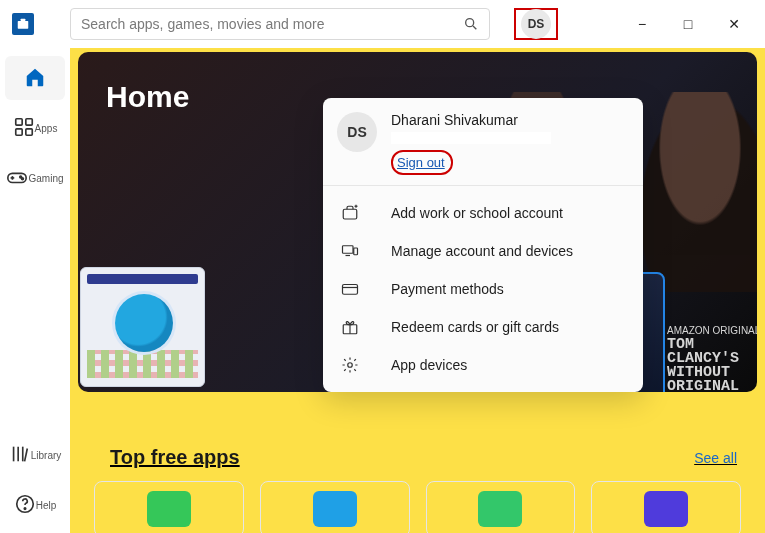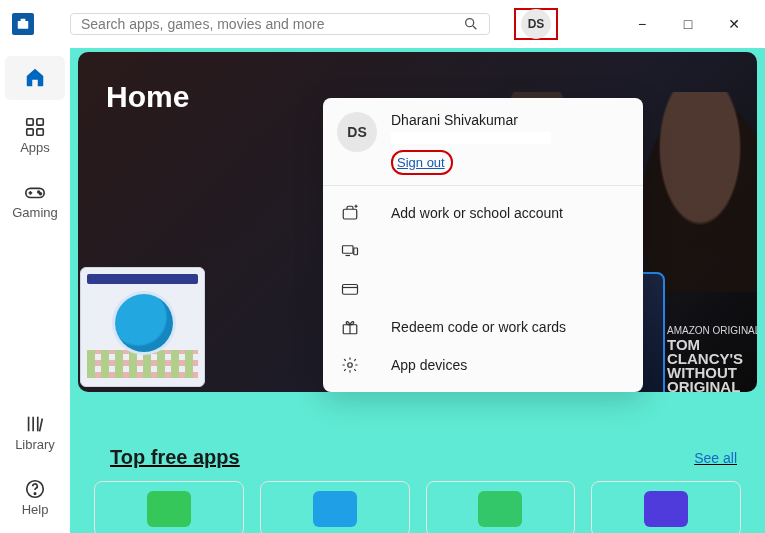--- a/index.html
+++ b/index.html
@@ -2,50 +2,50 @@
 <html><head>
 <meta charset="utf-8">
 <style>
   * { box-sizing: border-box; margin: 0; padding: 0; font-family: "Segoe UI", Arial, sans-serif; }
   body { width: 765px; height: 533px; background: #fff; overflow: hidden; position: relative; }
 
   
   .titlebar { height: 48px; display: flex; align-items: center; padding: 0 8px 0 12px; }
   .app-icon { width: 22px; height: 22px; background: #0c59a4; border-radius: 2px; display:flex; align-items:center; justify-content:center; margin-right: 36px; }
   .app-icon svg { display:block; }
-  .search-wrap { flex: 0 0 420px; height: 22px; background: #fff; border: 1px solid #d9d9d9; border-radius: 4px; display:flex; align-items:center; padding: 0 10px; }
+  .search-wrap { flex: 0 0 420px; height: 32px; background: #fff; border: 1px solid #d9d9d9; border-radius: 4px; display:flex; align-items:center; padding: 0 10px; }
   .search-wrap input { flex:1; border:none; outline:none; font-size: 14px; color:#333; }
   .search-icon { width:16px; height:16px; color:#555; }
   .avatar-btn { width: 44px; height: 32px; margin-left: 24px; border: 2px solid #c00; border-radius: 0; background:#fff; display:flex; align-items:center; justify-content:center; cursor:pointer; }
   .avatar-btn .pill { width:30px; height:30px; border-radius:50%; background:#e9e9e9; color:#333; font-size:12px; font-weight:600; display:flex; align-items:center; justify-content:center; }
   .win-controls { margin-left:auto; display:flex; }
   .win-btn { width:46px; height:32px; display:flex; align-items:center; justify-content:center; font-size:14px; color:#222; cursor:pointer; }
 
   
   .layout { display:flex; height: calc(533px - 48px); }
   .sidebar { width: 70px; background:#fff; display:flex; flex-direction:column; align-items:center; padding-top: 8px; }
-  .side-item { width: 60px; display:flex; flex-direction:column; align-items:center; justify-content:center; padding: 10px 0; font-size:13px; color:#555; cursor:pointer; border-radius:6px; margin-bottom:6px; }
+  .side-item { width: 60px; display:flex; flex-direction:row; align-items:center; justify-content:center; padding: 10px 0; font-size:10px; color:#555; cursor:pointer; border-radius:6px; margin-bottom:6px; }
   .side-item.active { background:#f5f5f5; color:#0067c0; }
   .side-item .ic { width:22px; height:22px; margin-bottom:2px; color:#333; }
   .side-item.active .ic { color:#0067c0; }
   .sidebar-spacer { flex:1; }
 
   
-  .main { flex:1; position:relative; overflow:hidden; background:#5eead4; }
+  .main { flex:1; position:relative; overflow:hidden; background:#fde047; }
   .hero { margin: 4px 8px 0 8px; height: 340px; border-radius: 10px; background: linear-gradient(135deg,#2a1a1a,#1b1b28 60%,#0a0a0a); position:relative; color:#fff; overflow:hidden; }
   .hero-title { position:absolute; left:28px; top:28px; font-size:30px; font-weight:700; }
   .hero-art-left { position:absolute; left:2px; top:215px; width:125px; height:120px; background:#eceff5; border-radius:6px; overflow:hidden; border:1px solid #cfd6e3; }
   .hero-art-left::before{ content:""; position:absolute; top:6px; left:6px; right:6px; height:10px; background:#2e3b8f; border-radius:2px;}
   .hero-art-left::after{ content:""; position:absolute; top:26px; left:34px; width:58px; height:58px; border-radius:50%; background: radial-gradient(circle at 40% 40%, #22a7e0 0 55%, #1587c0 60% 100%); box-shadow: 0 0 0 3px #d7e6f7;}
   .hero-art-left .dots{ position:absolute; bottom:8px; left:6px; right:6px; height:28px; background: repeating-linear-gradient(90deg,#b0cf8a 0 8px, transparent 8px 14px), repeating-linear-gradient(0deg,#e7b3b3 0 6px, transparent 6px 12px);}
   .hero-caption { position:absolute; left:270px; top:304px; font-size:13px; letter-spacing:1px; color:#f2f2f2; }
   .hero-card { position:absolute; left:372px; top:220px; width:215px; height:160px; border:2px solid #2486e8; border-radius:8px; background: linear-gradient(180deg,#1b2540,#0a1226); color:#fff; overflow:hidden; }
   .hero-card .label { position:absolute; left:12px; top:96px; font-size:15px; font-weight:600; }
   .hero-right-text { position:absolute; right:-8px; top:272px; width:98px; font-size:10px; line-height:14px; color:#d6d6d6; text-align:left; }
-  .hero-right-text b { font-size:15px; font-weight:700; display:block; }
+  .hero-right-text b { font-size:15px; font-weight:700; display:block;font-family:Liberation Mono, monospace; }
   .hero-face-left { position:absolute; right:160px; top:40px; width:120px; height:170px; background: radial-gradient(ellipse at 50% 30%, #4b342c 0 40%, transparent 42%), radial-gradient(ellipse at 50% 60%, #2c1e17 0 60%, transparent 62%); opacity:.7; border-radius:10px;}
   .hero-face-right { position:absolute; right:-20px; top:40px; width:140px; height:200px; background: radial-gradient(ellipse at 45% 28%, #5a3f33 0 36%, transparent 38%), radial-gradient(ellipse at 50% 62%, #1b120e 0 66%, transparent 68%); opacity:.85; border-radius:10px;}
 
   .section-row { display:flex; align-items:center; justify-content:space-between; margin: 54px 28px 12px 40px; text-decoration: underline; }
   .section-title { font-size:20px; font-weight:700; color:#1a1a1a; }
   .see-all { font-size:14px; color:#1a67c7; cursor:pointer; }
   .apps-row { display:flex; gap:16px; margin: 0 24px; }
   .app-card { width:150px; height:56px; border:1px solid #e5e5e5; border-radius:8px; display:flex; align-items:center; justify-content:center; }
   .app-card .sw { width:44px; height:36px; border-radius:6px; }
   .c1{background:#35c759;} .c2{background:#1fa0e6;} .c3{background:#33c76a;} .c4{background:#4f3bdc;}
@@ -194,35 +194,37 @@
             <line x1="20" y1="1" x2="20" y2="5"></line>
           </svg>
         <span>Add work or school account</span>
       </div>
       <div class="fly-item">
         <svg class="ic" viewBox="0 0 24 24" fill="none" stroke="currentColor" stroke-width="1.6">
             <rect x="2" y="5" width="14" height="10" rx="1"></rect>
             <rect x="17" y="8" width="5" height="9" rx="1"></rect>
             <line x1="6" y1="18" x2="12" y2="18"></line>
           </svg>
+        <span>Manage account and devices</span>
       </div>
       <div class="fly-item">
         <svg class="ic" viewBox="0 0 24 24" fill="none" stroke="currentColor" stroke-width="1.6">
             <rect x="2" y="6" width="20" height="13" rx="2"></rect>
             <line x1="2" y1="10" x2="22" y2="10"></line>
           </svg>
+        <span>Payment methods</span>
       </div>
       <div class="fly-item">
         <svg class="ic" viewBox="0 0 24 24" fill="none" stroke="currentColor" stroke-width="1.6">
             <rect x="3" y="9" width="18" height="12" rx="1"></rect>
             <line x1="12" y1="9" x2="12" y2="21"></line>
             <path d="M12 9c-3 0-5-1-5-3s3-2 5 3"></path>
             <path d="M12 9c3 0 5-1 5-3s-3-2-5 3"></path>
           </svg>
-        <span>Redeem code or work cards</span>
+        <span>Redeem cards or gift cards</span>
       </div>
       <div class="fly-item">
         <svg class="ic" viewBox="0 0 24 24" fill="none" stroke="currentColor" stroke-width="1.6">
             <circle cx="12" cy="12" r="3"></circle>
             <path d="M12 2v3M12 19v3M4.2 4.2l2.1 2.1M17.7 17.7l2.1 2.1M2 12h3M19 12h3M4.2 19.8l2.1-2.1M17.7 6.3l2.1-2.1"></path>
           </svg>
         <span>App devices</span>
       </div>
     </div>
   </div>

